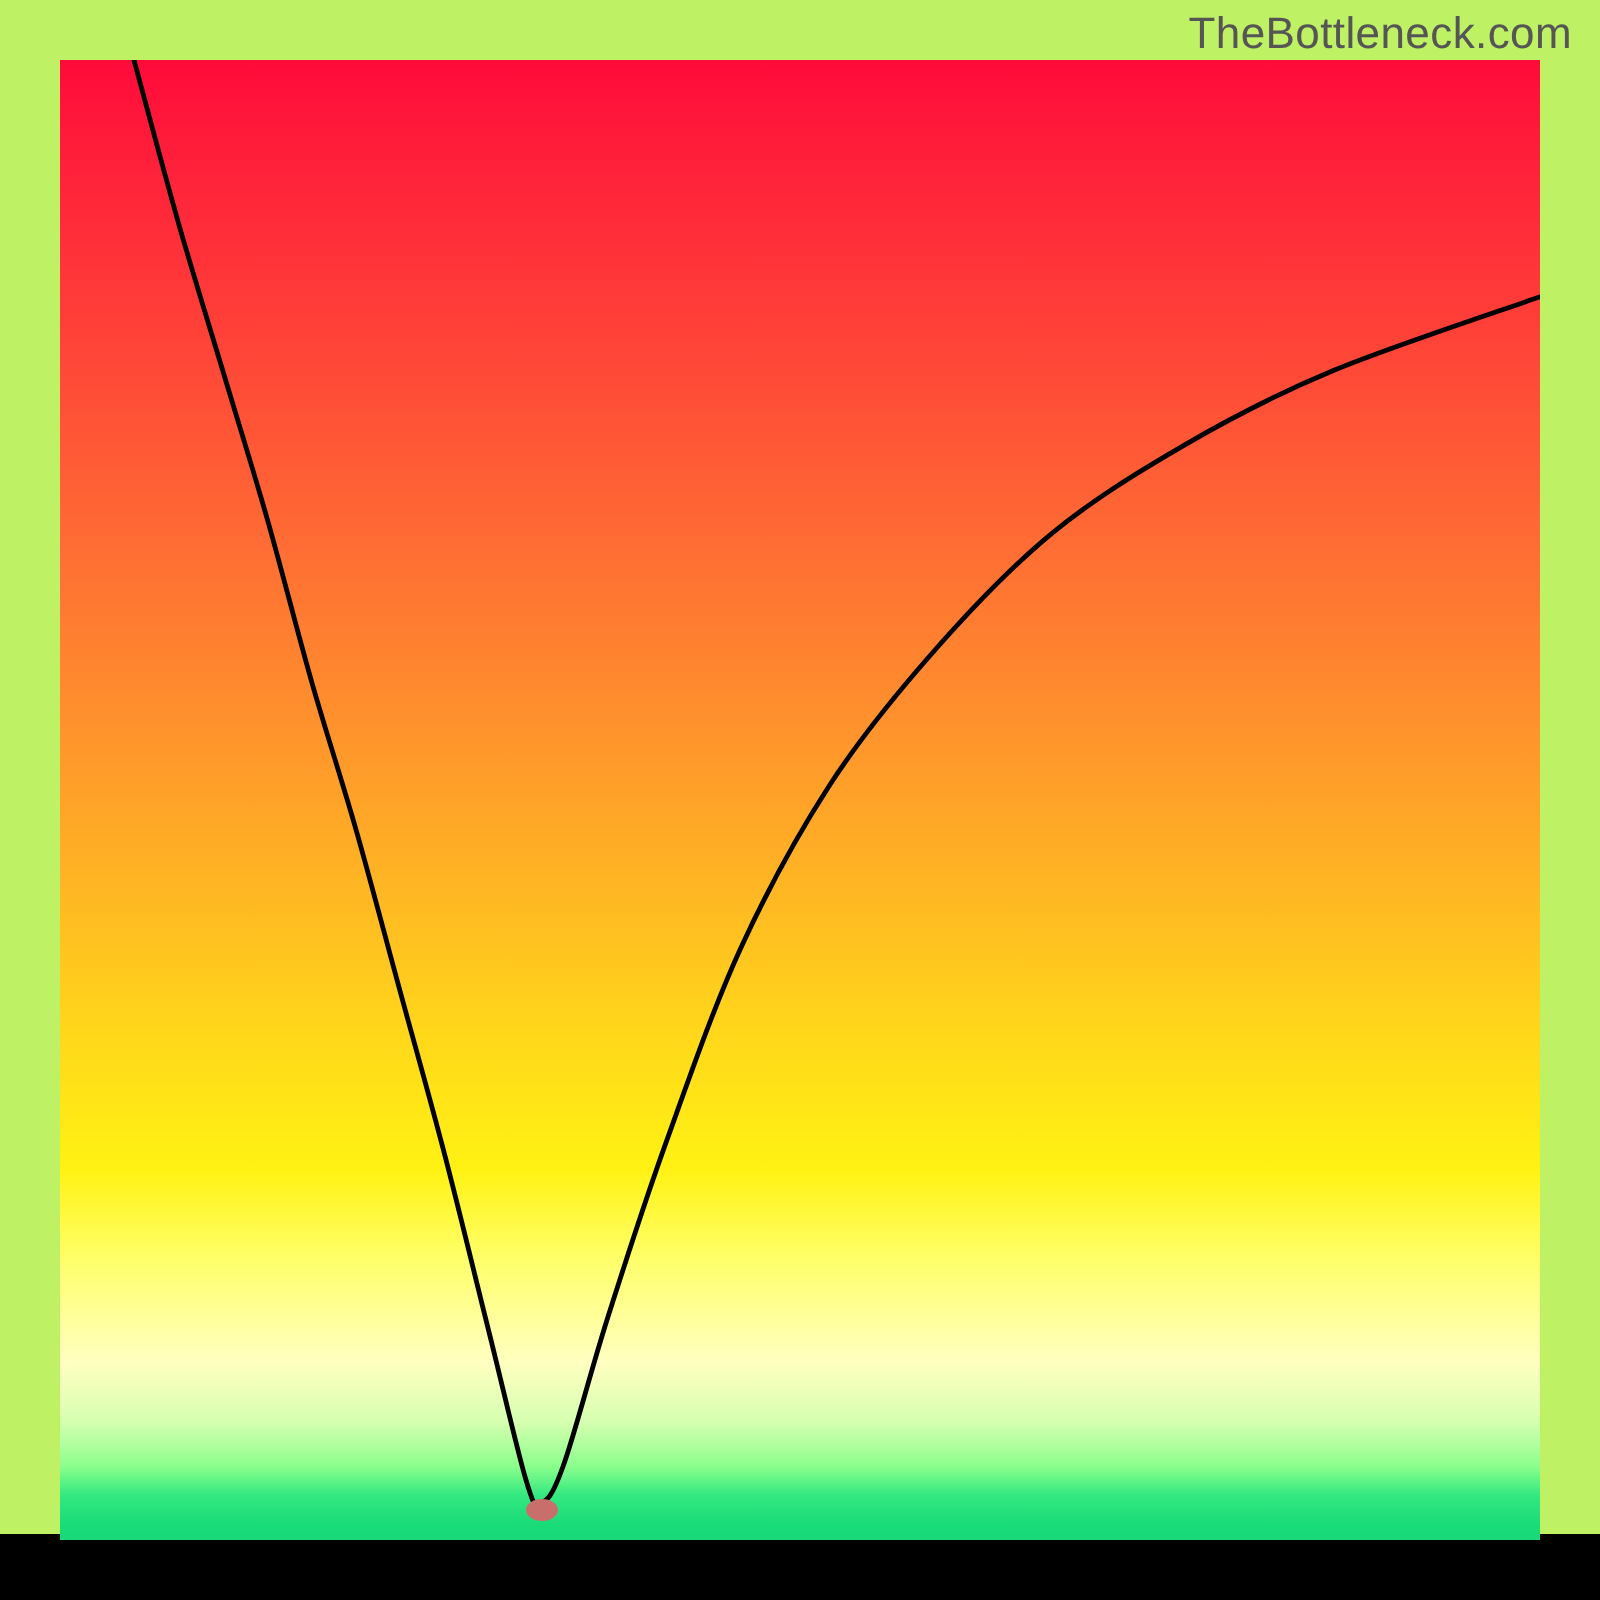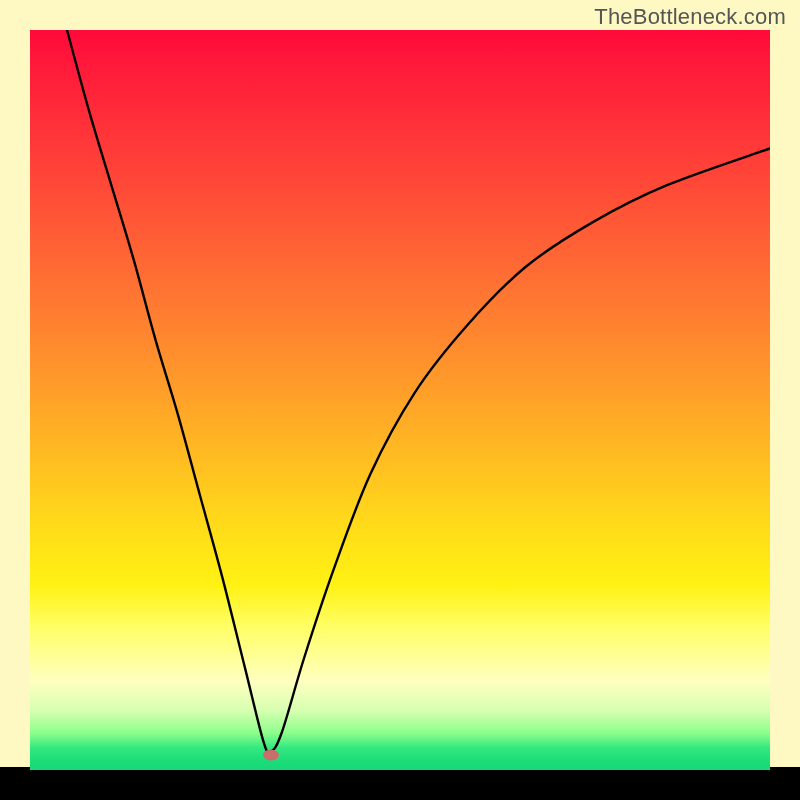--- a/index.html
+++ b/index.html
@@ -8,21 +8,21 @@
     width: 800px;
     height: 800px;
     overflow: hidden;
     background: #000;
     font-family: Arial, Helvetica, sans-serif;
   }
   .frame {
     position: relative;
     width: 800px;
     height: 767px;
-    background: #fef9c3;
+    background: #bef264;
   }
   .watermark {
     position: absolute;
     top: 4px;
     right: 14px;
     font-size: 22px;
     font-weight: 500;
     color: #555;
     letter-spacing: 0.2px;
     z-index: 5;

